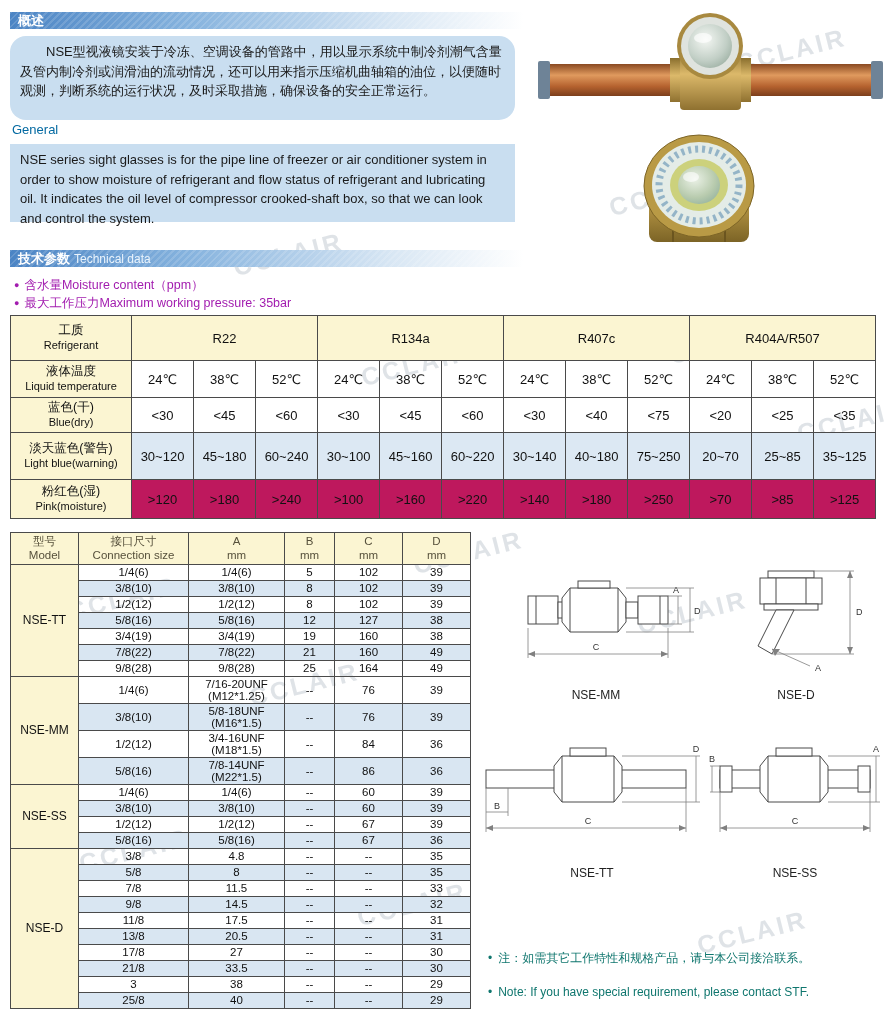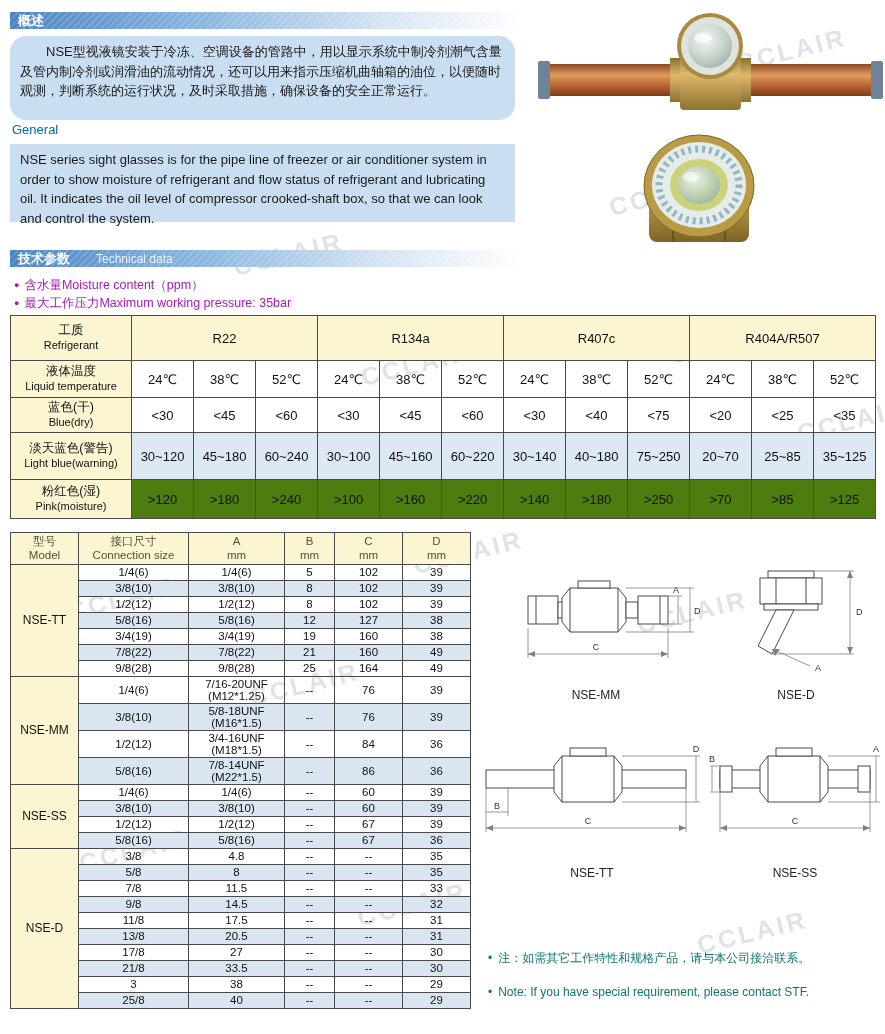--- a/index.html
+++ b/index.html
@@ -9,42 +9,42 @@
   
   .wm { position:absolute; font-size:25px; font-weight:bold; letter-spacing:3px;
         color:rgba(150,162,176,0.30); transform:rotate(-14deg); white-space:nowrap; }
 
   
   .hbar { position:absolute; height:17px; line-height:17px; padding-left:8px; font-size:13px;
           font-weight:bold; color:#fff;
           background:
             repeating-linear-gradient(135deg, rgba(255,255,255,.14) 0 2px, transparent 2px 5px),
             linear-gradient(to right,#4b84c4 0%,#86b3de 35%,#d9e7f4 75%,#ffffff 100%); }
-  .hbar .en { font-weight:normal; color:#e9f3fc; margin-left:26px; font-size:12px; }
+  .hbar .en { font-weight:normal; color:#e9f3fc; margin-left:4px; font-size:12px; }
 
   .blue-para { position:absolute; background:#c9def0; font-size:13px; line-height:1.5;
                padding:6px 10px; box-sizing:border-box; color:#1a1a1a; }
   .indent { text-indent:2em;border-radius:16px; }
   .h-general { position:absolute; font-size:13px; color:#0369a1; }
 
   .bullet-line { position:absolute; font-size:12.5px; color:#a21caf; }
   .bullet-line .bdot { font-size:9px; vertical-align:1px; margin-right:5px; }
 
   
   table { border-collapse:collapse; table-layout:fixed;padding-left:16px; }
   td { border:1px solid #4a4a4a; text-align:center; vertical-align:middle; padding:1px 2px; }
   .ylw { background:#fbf5d2; }
 
   .t1 { position:absolute; left:10px; top:315px; width:865px; }
   .t1 td { font-size:13px; }
   .t1 .lbl div:first-child { font-size:12.5px; line-height:1.25; }
   .t1 .lbl div:last-child  { font-size:11px;   line-height:1.25; }
   .t1 tr.r1 td { height:42px; } .t1 tr.r2 td { height:34px; }
   .t1 tr.r3 td { height:32px; } .t1 tr.r4 td { height:44px; } .t1 tr.r5 td { height:36px; }
-  .t1 tr.r4 td.v { background:#dce8f3; } .t1 tr.r5 td.v { background:#4d7c0f; }
+  .t1 tr.r4 td.v { background:#dce8f3; } .t1 tr.r5 td.v { background:#be185d; }
 
   .t2 { position:absolute; left:10px; top:532px; width:460px; }
   .t2 td { font-size:11.5px; white-space:pre-line; }
   .t2 thead td { background:#fbf5d2; color:#56503b; }
   .t2 thead div { line-height:1.25; font-size:11.5px; }
   .t2 tbody tr:nth-child(even) { background:#d9e6f2; }
   .t2 td.model { background:#fbf5d2; font-size:12px; }
   .t2 tbody.g-tt tr,.t2 tbody.g-ss tr,.t2 tbody.g-d tr { height:16px; }
   .t2 tbody.g-mm tr { height:27px; }
 

